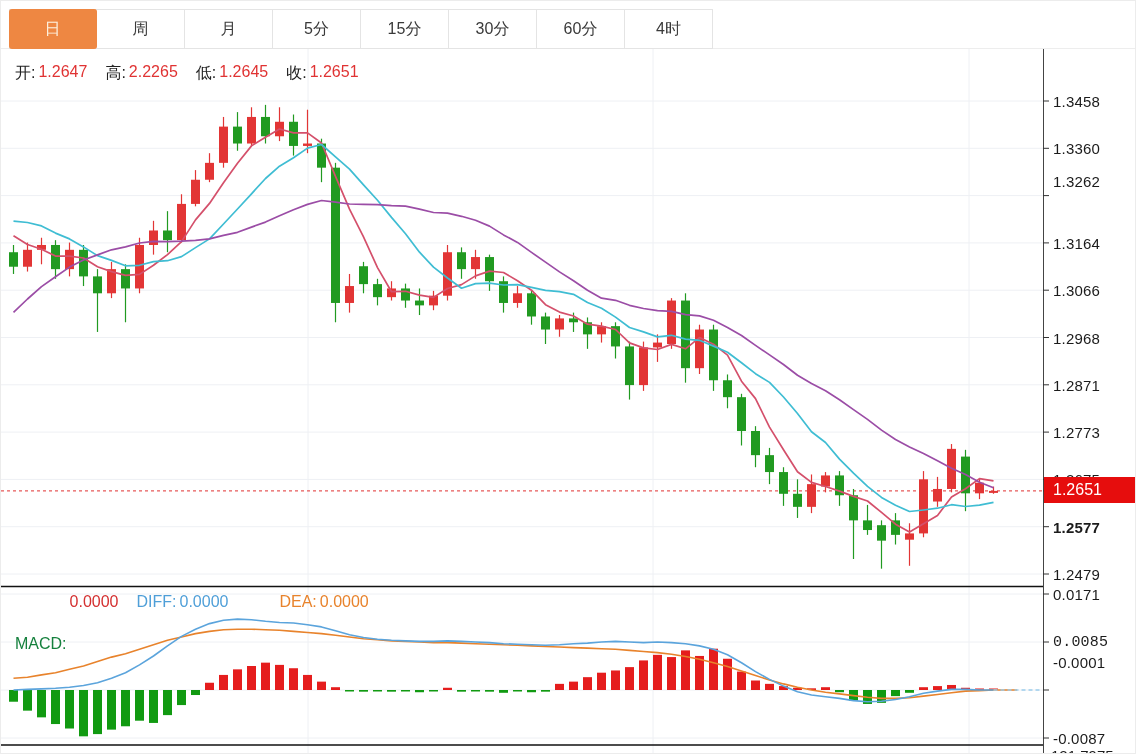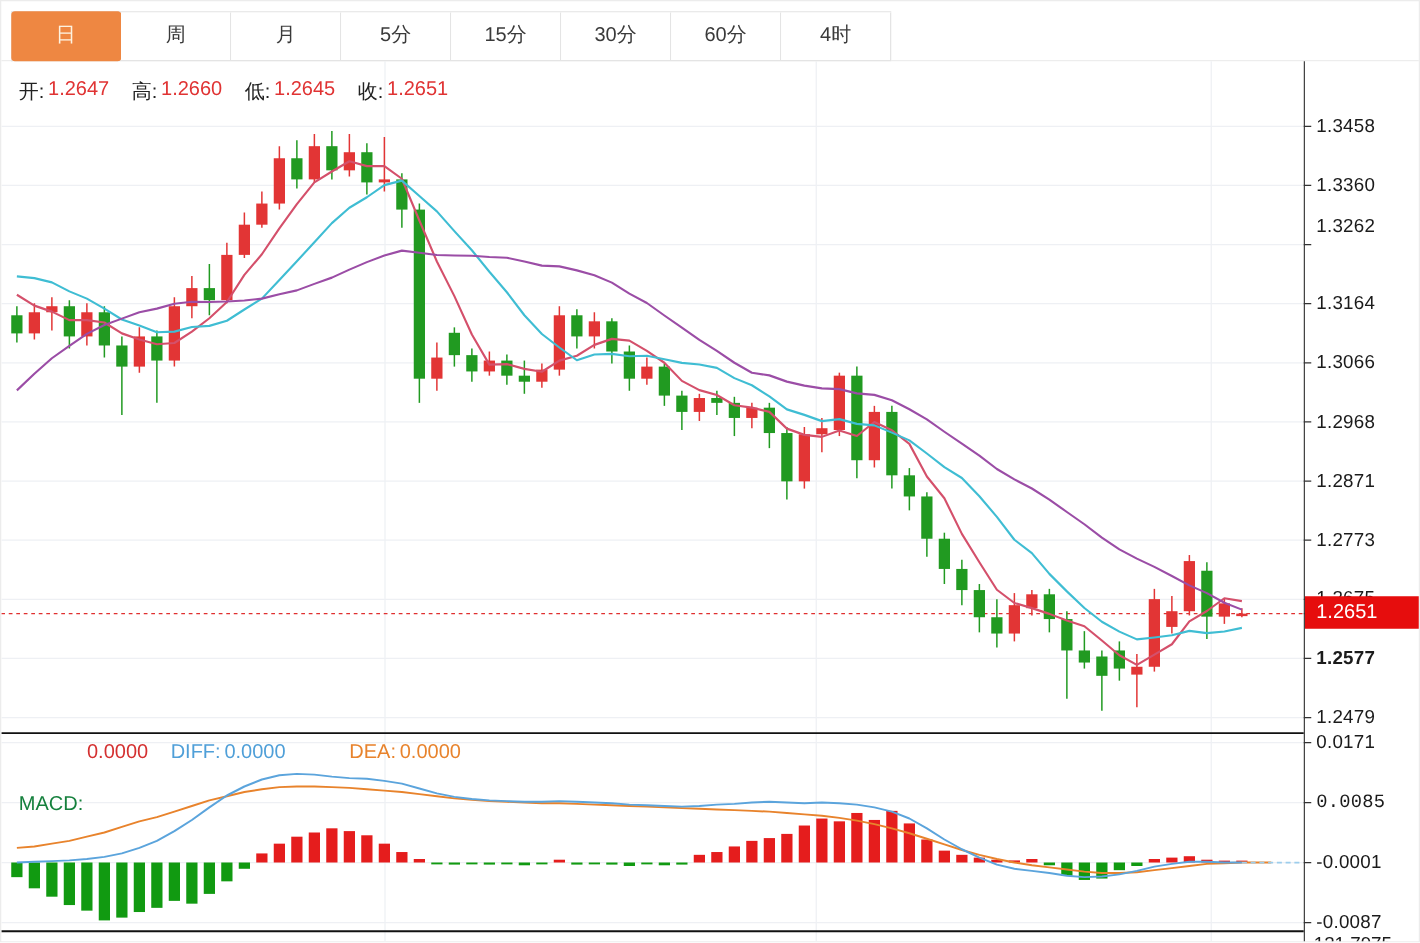--- a/index.html
+++ b/index.html
@@ -296,21 +296,21 @@
       <line x1="1042" y1="489.898876404495" x2="1048" y2="489.898876404495" stroke="#333333" stroke-width="1"></line>
     </svg>
 
   <div class="legend-row ohlc-row">
       <div class="legend-item">
         <span class="lab" style="color: rgb(34, 34, 34);">开:</span>
         <span class="val" style="color: rgb(224, 51, 51);">1.2647</span>
       </div>
       <div class="legend-item">
         <span class="lab" style="color: rgb(34, 34, 34);">高:</span>
-        <span class="val" style="color: rgb(224, 51, 51);">1.2660</span>
+        <span class="val" style="color: rgb(224, 51, 51);">2.2265</span>
       </div>
       <div class="legend-item">
         <span class="lab" style="color: rgb(34, 34, 34);">低:</span>
         <span class="val" style="color: rgb(224, 51, 51);">1.2645</span>
       </div>
       <div class="legend-item">
         <span class="lab" style="color: rgb(34, 34, 34);">收:</span>
         <span class="val" style="color: rgb(224, 51, 51);">1.2651</span>
       </div>
     </div>
@@ -337,15 +337,15 @@
     <div class="axis-label" style="top: 241.9px;">1.3164</div>
     <div class="axis-label" style="top: 289.2px;">1.3066</div>
     <div class="axis-label" style="top: 336.5px;">1.2968</div>
     <div class="axis-label" style="top: 383.8px;">1.2871</div>
     <div class="axis-label" style="top: 431.1px;">1.2773</div>
     <div class="axis-label" style="top: 478.4px;">1.2675</div>
     <div class="axis-label" style="top: 525.7px; font-weight: bold;">1.2577</div>
     <div class="axis-label" style="top: 573px;">1.2479</div>
     <div class="axis-label" style="top: 593px;">0.0171</div>
     <div class="axis-label" style="top: 641px; font-family: Liberation Mono, monospace;">0.0085</div>
-    <div class="axis-label" style="top: 689px; text-align: center;">-0.0001</div>
+    <div class="axis-label" style="top: 661px; text-align: center;">-0.0001</div>
     <div class="axis-label" style="top: 737px;">-0.0087</div>
   </div>
 
 </body></html>

